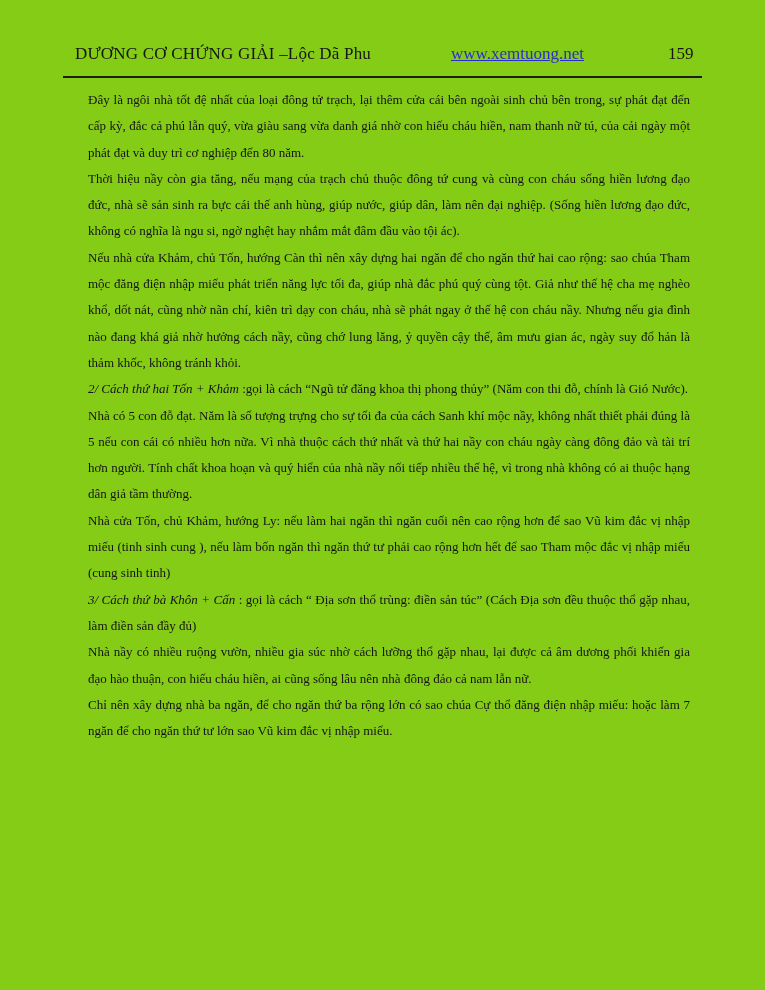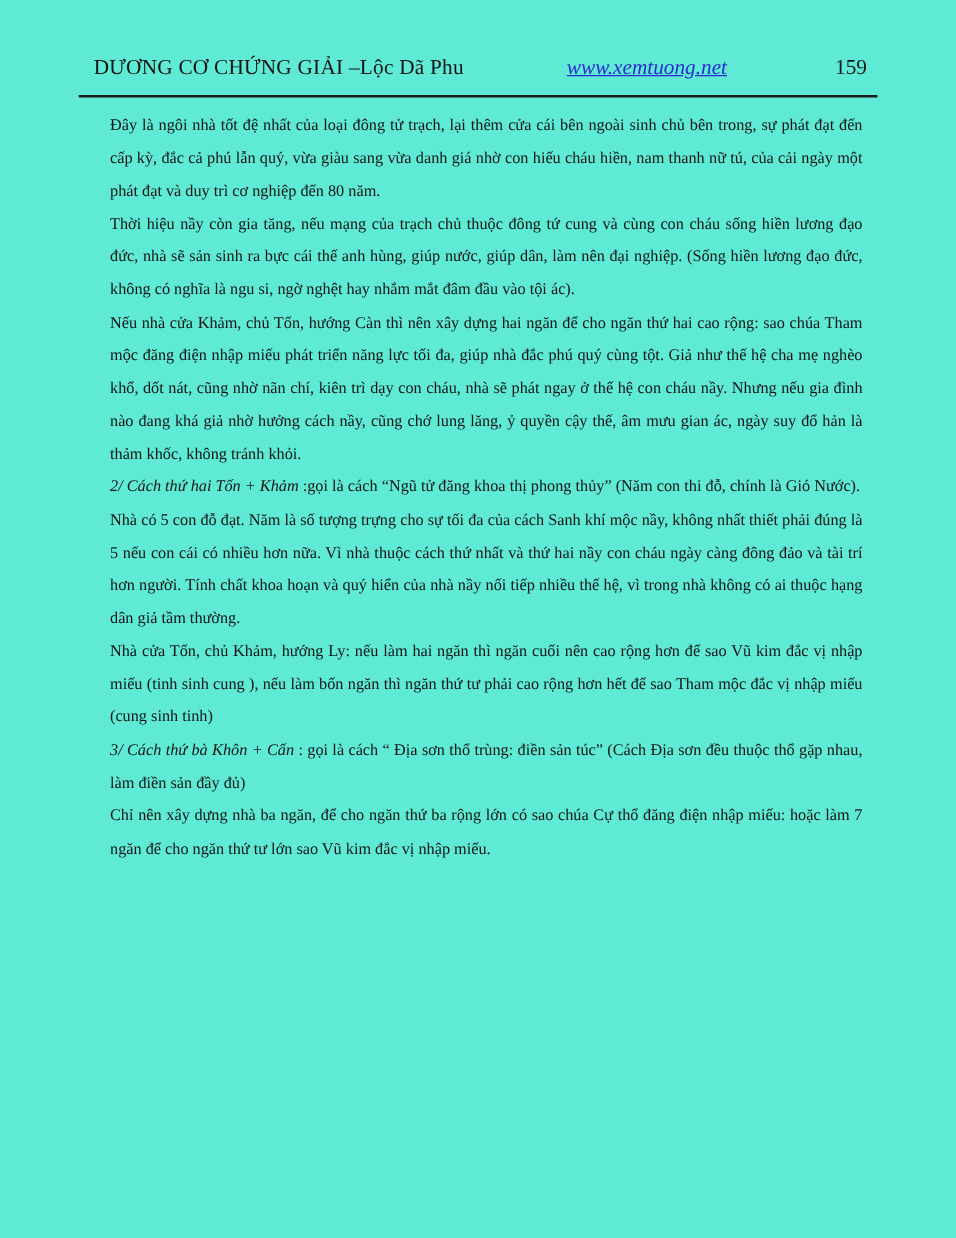--- a/index.html
+++ b/index.html
@@ -1,20 +1,20 @@
 <!DOCTYPE html>
 <html><head>
 <meta charset="utf-8">
 <style>
   html, body { margin: 0; padding: 0; background: #ffffff; }
   .page {
     position: relative;
     width: 765px;
     height: 990px;
-    background: #5eead4;
+    background: #84cc16;
     font-family: "Liberation Serif", serif;
     color: #151515;
     overflow: hidden;
     box-sizing: border-box;
     padding-top: 45px;
   }
   .header {
     display: flex;
     justify-content: space-between;
     align-items: baseline;
@@ -24,21 +24,20 @@
     line-height: 18px;
     white-space: nowrap;
   }
   .header .title { letter-spacing: 0.2px; }
   .header .link {
     color: #2b2bd0;
     text-decoration: underline;
     cursor: pointer;
     margin-left: 56px;
     margin-right: 60px;
-    font-style: italic;
   }
   .header .pagenum { min-width: 30px; text-align: left; }
   .divider {
     margin: 13px 63px 0 63px;
     border: 0;
     border-top: 2px solid #1c1c1c;
     height: 0;
   }
   .content {
     margin: 9px 75px 0 88px;
@@ -63,16 +62,17 @@
   <hr class="divider">
 
   <div class="content">
     <p><em></em><span>Đây là ngôi nhà tốt đệ nhất của loại đông tử trạch, lại thêm cửa cái bên ngoài sinh chủ bên trong, sự phát đạt đến cấp kỳ, đắc cả phú lẫn quý, vừa giàu sang vừa danh giá nhờ con hiếu cháu hiền, nam thanh nữ tú, của cải ngày một phát đạt và duy trì cơ nghiệp đến 80 năm.</span></p>
     <p><em></em><span>Thời hiệu nầy còn gia tăng, nếu mạng của trạch chủ thuộc đông tứ cung và cùng con cháu sống hiền lương đạo đức, nhà sẽ sản sinh ra bực cái thế anh hùng, giúp nước, giúp dân, làm nên đại nghiệp. (Sống hiền lương đạo đức, không có nghĩa là ngu si, ngờ nghệt hay nhắm mắt đâm đầu vào tội ác).</span></p>
     <p><em></em><span>Nếu nhà cửa Khảm, chủ Tốn, hướng Càn thì nên xây dựng hai ngăn để cho ngăn thứ hai cao rộng: sao chúa Tham mộc đăng điện nhập miếu phát triển năng lực tối đa, giúp nhà đắc phú quý cùng tột. Giả như thế hệ cha mẹ nghèo khổ, dốt nát, cũng nhờ nãn chí, kiên trì dạy con cháu, nhà sẽ phát ngay ở thế hệ con cháu nầy. Nhưng nếu gia đình nào đang khá giả nhờ hưởng cách nầy, cũng chớ lung lăng, ỷ quyền cậy thế, âm mưu gian ác, ngày suy đổ hản là thảm khốc, không tránh khỏi.</span></p>
     <p><em>2/ Cách thứ hai Tốn + Khảm</em><span> :gọi là cách “Ngũ tử đăng khoa thị phong thủy” (Năm con thi đỗ, chính là Gió Nước).</span></p>
     <p><em></em><span>Nhà có 5 con đỗ đạt. Năm là số tượng trựng cho sự tối đa của cách Sanh khí mộc nầy, không nhất thiết phải đúng là 5 nếu con cái có nhiều hơn nữa. Vì nhà thuộc cách thứ nhất và thứ hai nầy con cháu ngày càng đông đảo và tài trí hơn người. Tính chất khoa hoạn và quý hiển của nhà nầy nối tiếp nhiều thế hệ, vì trong nhà không có ai thuộc hạng dân giả tầm thường.</span></p>
     <p><em></em><span>Nhà cửa Tốn, chủ Khảm, hướng Ly: nếu làm hai ngăn thì ngăn cuối nên cao rộng hơn để sao Vũ kim đắc vị nhập miếu (tinh sinh cung ), nếu làm bốn ngăn thì ngăn thứ tư phải cao rộng hơn hết để sao Tham mộc đắc vị nhập miếu (cung sinh tinh)</span></p>
     <p><em>3/ Cách thứ bà Khôn + Cấn</em><span> : gọi là cách “ Địa sơn thổ trùng: điền sản túc” (Cách Địa sơn đều thuộc thổ gặp nhau, làm điền sản đầy đủ)</span></p>
+    <p><em></em><span>Nhà nầy có nhiều ruộng vườn, nhiều gia súc nhờ cách lưỡng thổ gặp nhau, lại được cả âm dương phối khiến gia đạo hào thuận, con hiếu cháu hiền, ai cũng sống lâu nên nhà đông đảo cả nam lẫn nữ.</span></p>
     <p><em></em><span>Chỉ nên xây dựng nhà ba ngăn, để cho ngăn thứ ba rộng lớn có sao chúa Cự thổ đăng điện nhập miếu: hoặc làm 7 ngăn để cho ngăn thứ tư lớn sao Vũ kim đắc vị nhập miếu.</span></p>
   </div>
 
 </div>
 
 </body></html>

